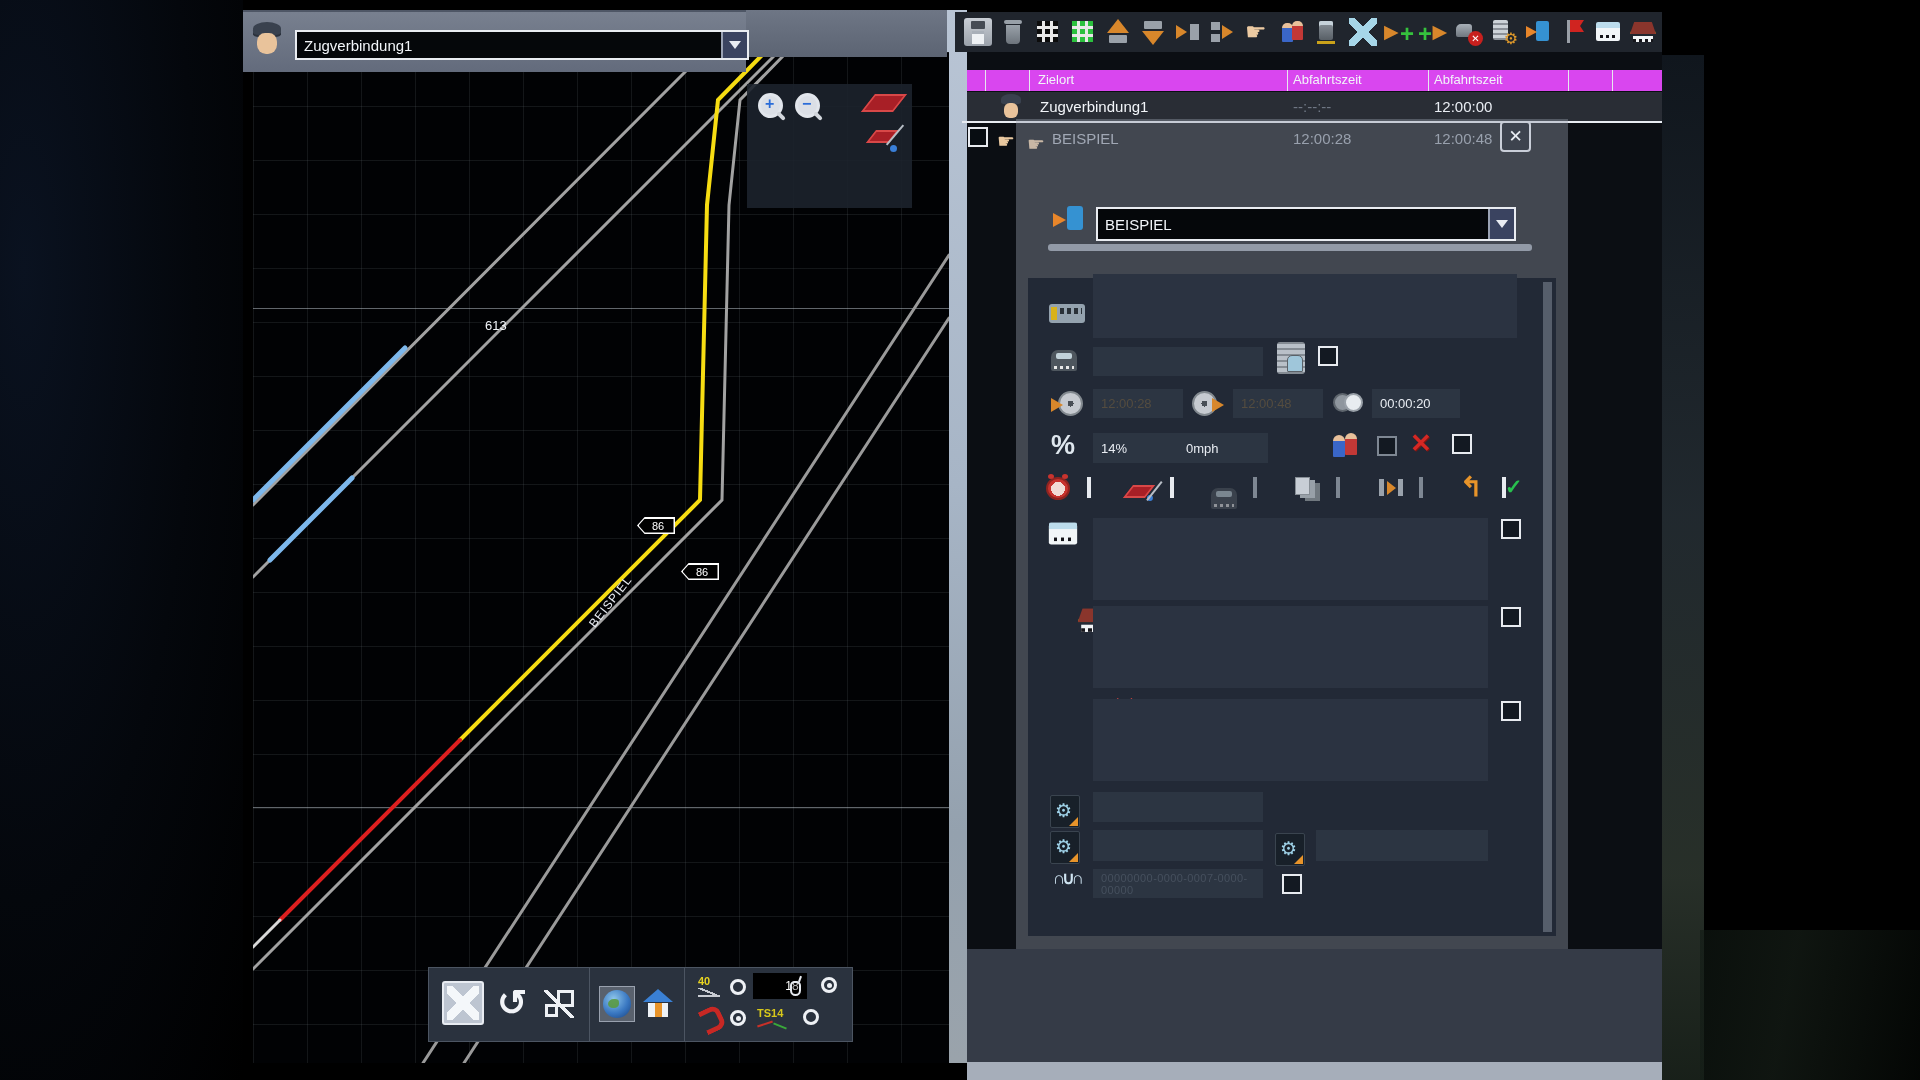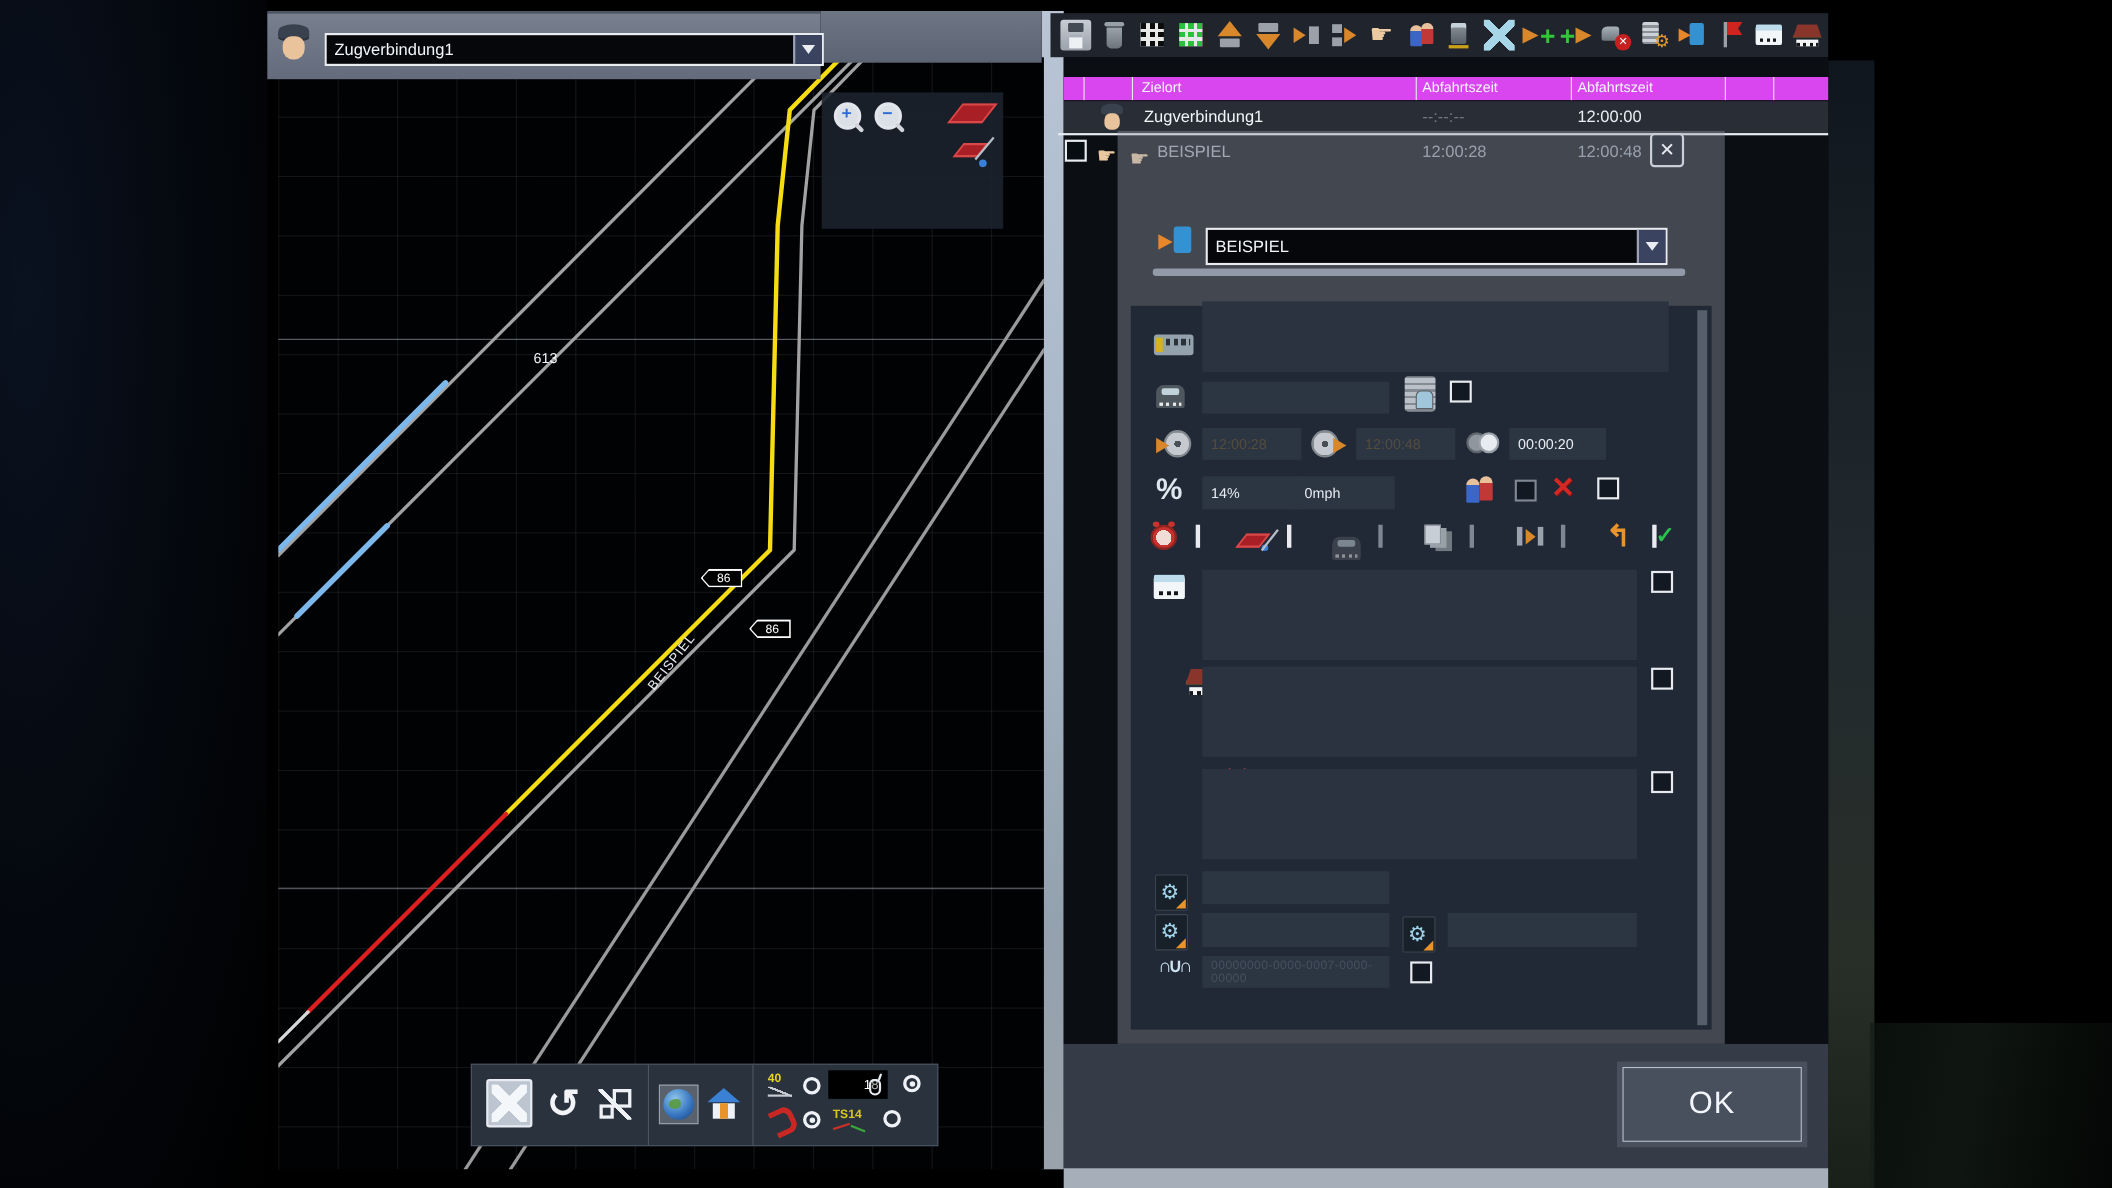--- a/index.html
+++ b/index.html
@@ -521,18 +521,15 @@
   <div class="d-geartrack" style="left:1275px;top:833px"></div>
   <div class="fld" style="left:1316px;top:830px;width:172px;height:31px"></div>
 
   
   <div class="d-wave" style="left:1053px;top:868px">∩∪∩</div>
   <div class="fld dim2" style="left:1093px;top:869px;width:170px;height:29px">00000000-0000-0007-0000-00000</div>
   <div class="cb" style="left:1282px;top:874px"></div>
 
   
   <div class="abs footer-bar"></div>
-  <div class="abs ok-btn">
-      <span>OK</span>
-    </div>
   <div class="abs footer-strip"></div>
 
 </div>
 
 </body></html>

